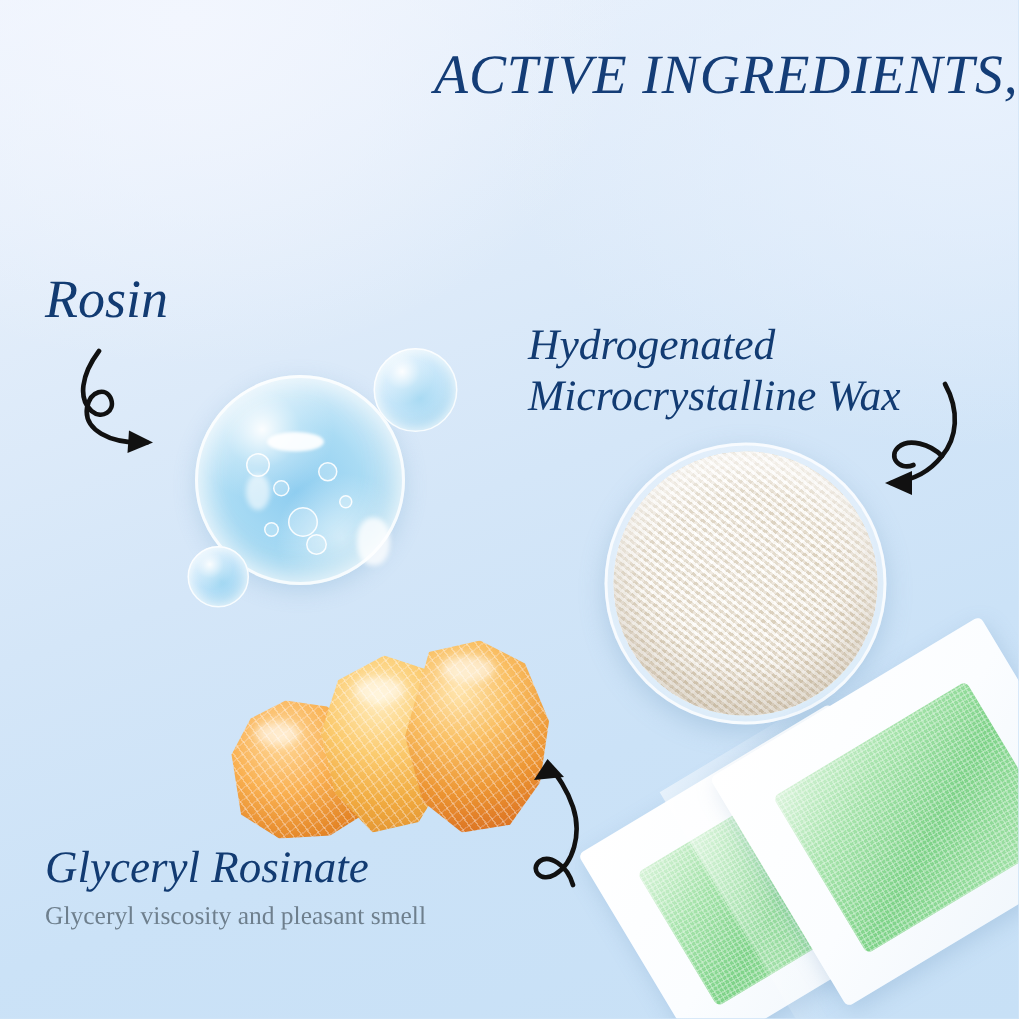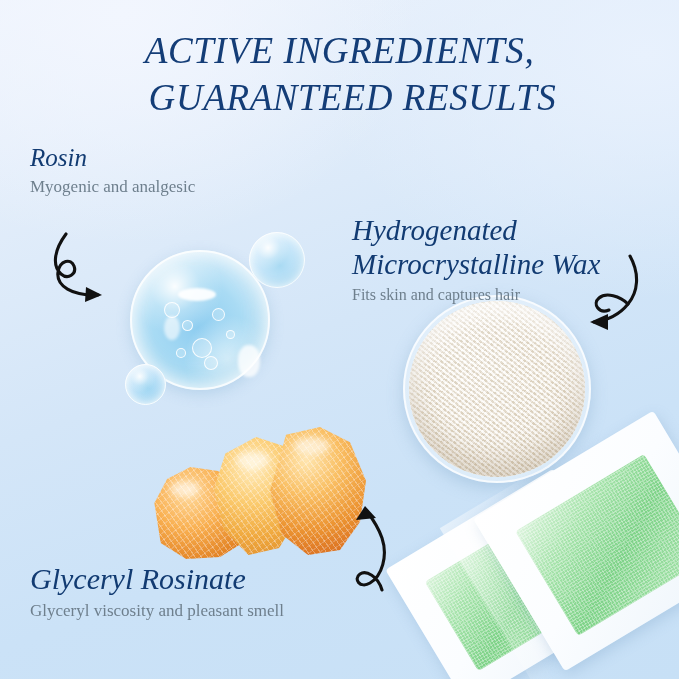--- a/index.html
+++ b/index.html
@@ -12,21 +12,21 @@
     position:relative;width:679px;height:679px;overflow:hidden;
     background:
       radial-gradient(ellipse 70% 55% at 18% 2%, #f2f6fe 0%, rgba(242,246,254,0) 62%),
       radial-gradient(ellipse 80% 60% at 95% 8%, #e8f1fd 0%, rgba(232,241,253,0) 60%),
       linear-gradient(160deg,#eff4fd 0%,#e2edfa 22%,#d4e6f8 48%,#cbe2f7 70%,#c7e0f6 100%);
   }
 
   
   .headline{
     position:absolute;left:0;right:0;top:28px;
-    text-align:center;
+    text-align:right;
     color:#143d77;
     font-style:italic;
     font-size:37px;
     line-height:1.26;
     letter-spacing:.6px;
     font-family:"Liberation Serif", serif;
   }
   .headline .ln2{display:block;padding-left:26px;}
 
   
@@ -35,21 +35,21 @@
     color:#123b72;font-style:italic;
     font-family:"Liberation Serif", serif;
     line-height:1.16;white-space:pre-line;
   }
   .ing .desc{
     color:#6e7f8d;font-style:normal;
     font-family:"Liberation Serif", serif;
     line-height:1.2;
   }
   #ing-rosin{left:30px;top:143px;}
-  #ing-rosin .name{font-size:25px;}
+  #ing-rosin .name{font-size:36px;margin-top:36px;}
   #ing-rosin .desc{font-size:17px;margin-top:5px;}
 
   #ing-wax{left:352px;top:168px;}
   #ing-wax .name{font-size:29px;margin-top:46px;}
   #ing-wax .desc{font-size:16px;margin-top:4px;}
 
   #ing-glyceryl{left:30px;top:562px;}
   #ing-glyceryl .name{font-size:30px;font-style:italic;}
   #ing-glyceryl .desc{font-size:17px;margin-top:4px;}
 
@@ -215,21 +215,20 @@
   #arrow-wax{left:568px;top:252px;width:84px;height:90px;}
   #arrow-glyceryl{left:338px;top:498px;width:84px;height:94px;}
 </style>
 </head>
 <body>
 
 <div id="poster">
 
   <div class="headline">
     <span class="ln1">ACTIVE INGREDIENTS,</span>
-    <span class="ln2">GUARANTEED RESULTS</span>
   </div>
 
   <div class="obj" id="bubble-group">
     <div class="bub bub-main">
       <div class="microbub" style="left:34px;top:52px;width:14px;height:14px;"></div>
       <div class="microbub" style="left:52px;top:70px;width:9px;height:9px;"></div>
       <div class="microbub" style="left:62px;top:88px;width:18px;height:18px;"></div>
       <div class="microbub" style="left:82px;top:58px;width:11px;height:11px;"></div>
       <div class="microbub" style="left:46px;top:98px;width:8px;height:8px;"></div>
       <div class="microbub" style="left:74px;top:106px;width:12px;height:12px;"></div>
@@ -284,27 +283,25 @@
 
   <div class="arrow" id="arrow-glyceryl">
     <svg viewBox="0 0 84 94" width="84" height="94">
       <path d="M44 92 C40 78 28 72 22 76 C15 81 22 91 32 85 C44 78 50 58 44 40 C40 28 34 20 28 12" fill="none" stroke="#111111" stroke-width="3.1" stroke-linecap="round"></path>
       <path d="M18 22 L27 8 L38 20 Z" fill="#111111"></path>
     </svg>
   </div>
 
   <div class="ing" id="ing-rosin">
     <div class="name">Rosin</div>
-    <div class="desc">Myogenic and analgesic</div>
   </div>
 
   <div class="ing" id="ing-wax">
     <div class="name">Hydrogenated
 Microcrystalline Wax</div>
-    <div class="desc">Fits skin and captures hair</div>
   </div>
 
   <div class="ing" id="ing-glyceryl">
     <div class="name">Glyceryl Rosinate</div>
     <div class="desc">Glyceryl viscosity and pleasant smell</div>
   </div>
 
 </div>
 
 </body></html>

